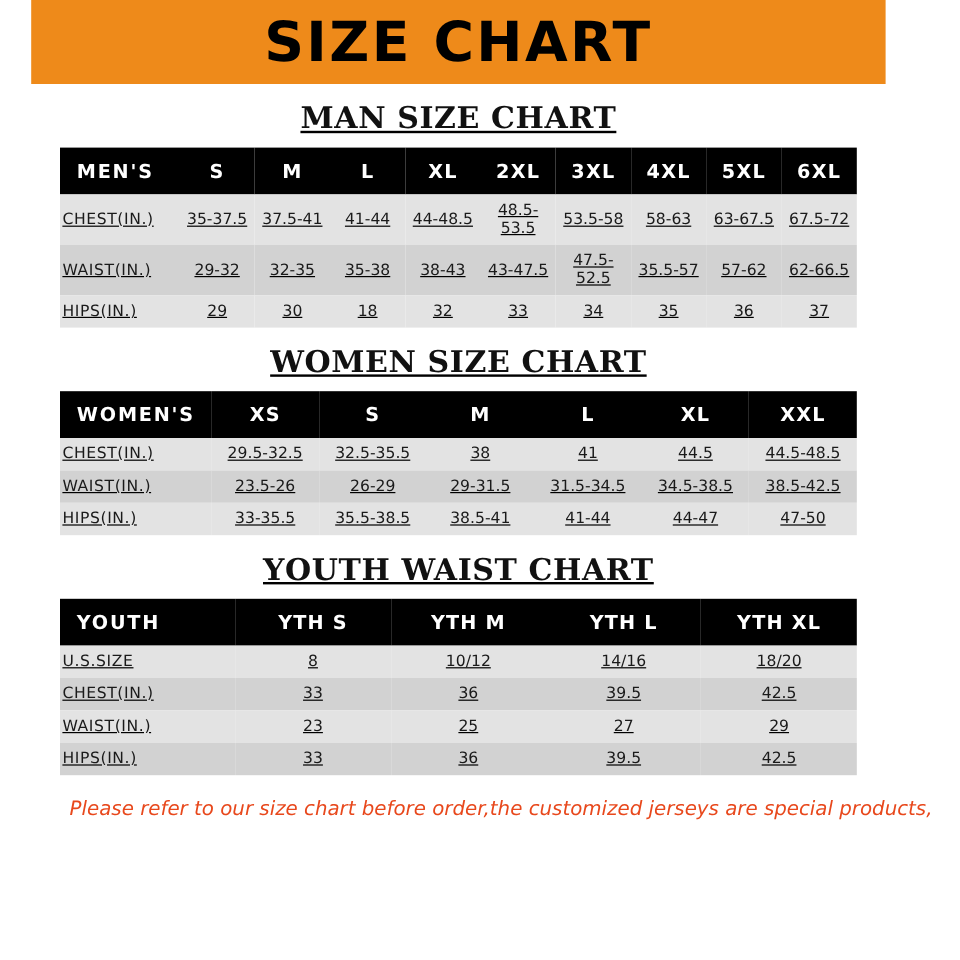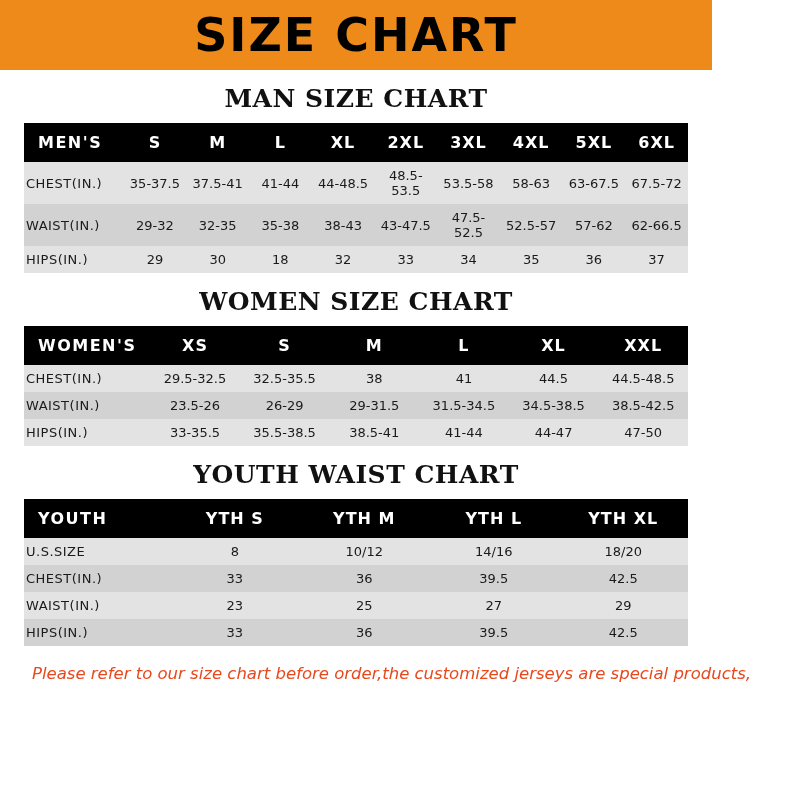--- a/index.html
+++ b/index.html
@@ -12,20 +12,21 @@
     background: #ffffff;
     font-family: "DejaVu Sans", sans-serif;
     overflow: hidden;
   }
   .page {
     position: relative;
     width: 712px;
     height: 800px;
     background: #ffffff;
     box-sizing: border-box;
+    margin-left: 26px;
   }
   
   .banner {
     position: relative;
     height: 70px;
     background: #ee8a1a;
     display: flex;
     align-items: center;
     justify-content: center;
   }
@@ -36,20 +37,21 @@
     letter-spacing: 2px;
     color: #000000;
     line-height: 1;
   }
   .content {
     padding: 0 24px;
     box-sizing: border-box;
   }
   .section {
     margin-top: 14px;
+    text-decoration: underline;
   }
   .section-title {
     text-align: center;
     font-family: "DejaVu Serif", serif;
     font-weight: bold;
     font-size: 25px;
     color: #111111;
     letter-spacing: 0.5px;
     margin: 12px 0 10px 0;
   }
@@ -164,21 +166,21 @@
             <td>67.5-72</td>
           </tr>
           <tr class="row-dark">
             <td class="label-cell">WAIST(IN.)</td>
             <td>29-32</td>
             <td>32-35</td>
             <td>35-38</td>
             <td>38-43</td>
             <td>43-47.5</td>
             <td>47.5-52.5</td>
-            <td>52.5-57</td>
+            <td>35.5-57</td>
             <td>57-62</td>
             <td>62-66.5</td>
           </tr>
           <tr class="row-light">
             <td class="label-cell">HIPS(IN.)</td>
             <td>29</td>
             <td>30</td>
             <td>18</td>
             <td>32</td>
             <td>33</td>

